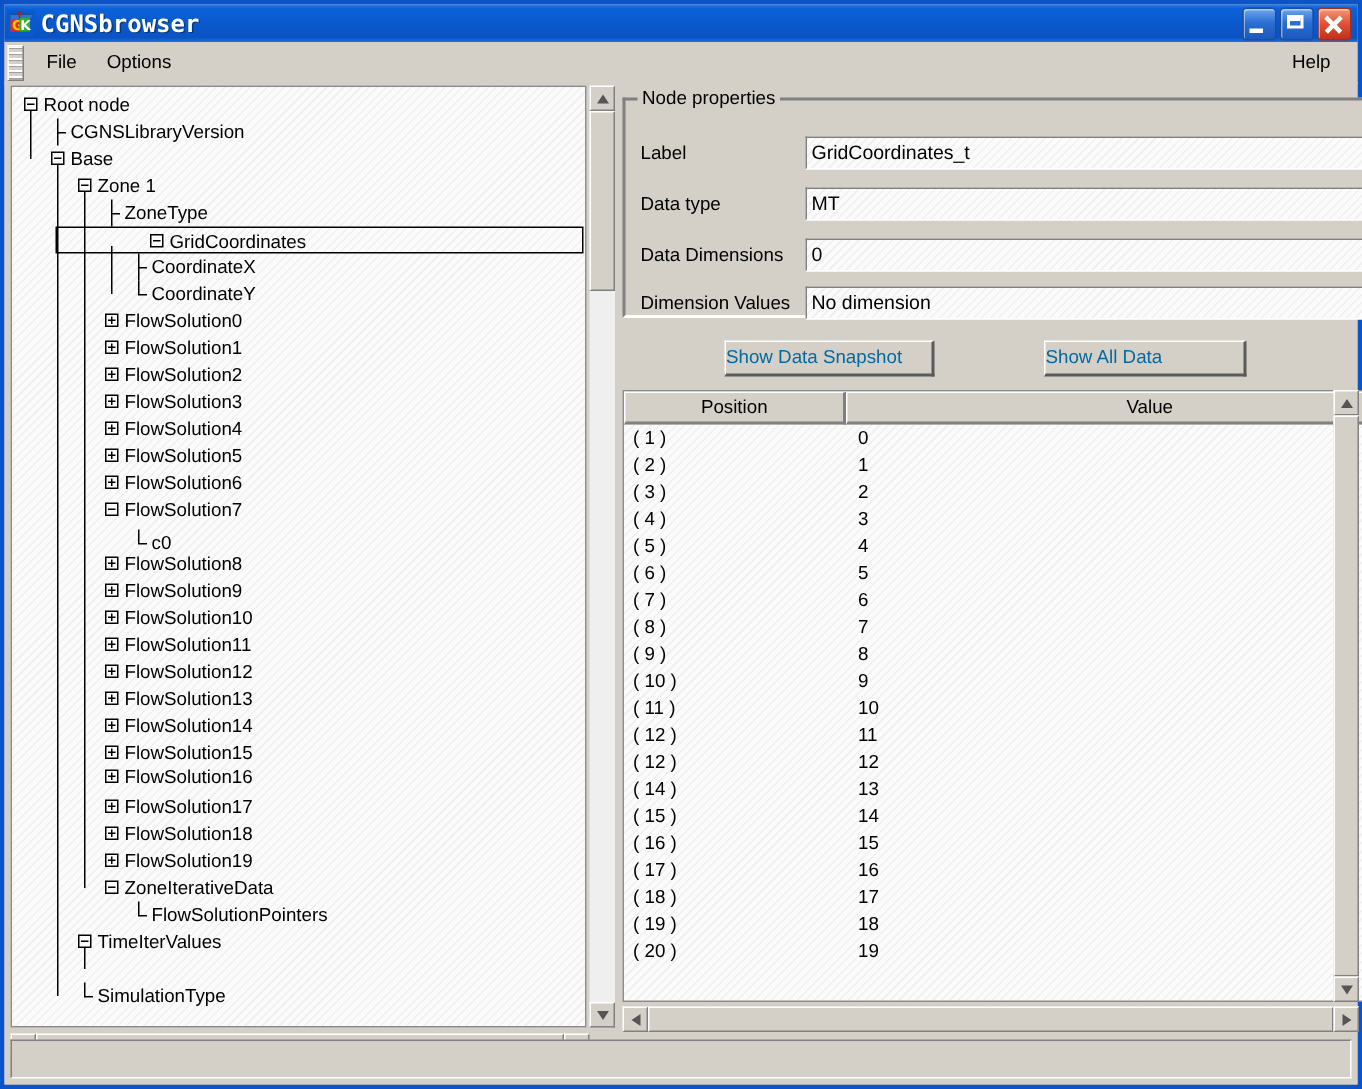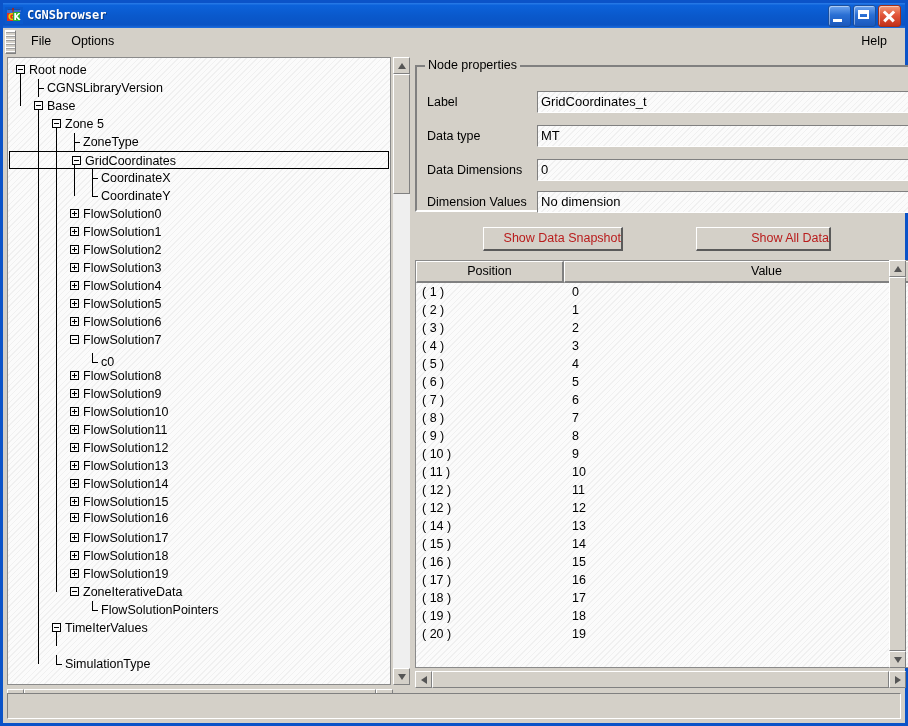--- a/index.html
+++ b/index.html
@@ -20,21 +20,21 @@
     position:absolute;left:0;top:0;right:0;height:25px;
     background:linear-gradient(to bottom,#2a7ce8 0%,#0c62da 10%,#0a59cc 50%,#0a53c4 88%,#1f6fe0 100%);
     display:flex;align-items:center;
   }
   .tk-icon{
     width:18px;height:17px;margin-left:2px;margin-right:4px;
     position:relative;flex:0 0 auto;background:#0a59cc;
   }
   .tk-icon svg{display:block;}
   .title-text{
-    color:#ffffff;font-size:12px;font-weight:bold;
+    color:#ffffff;font-size:16px;font-weight:bold;
     font-family:"DejaVu Sans Mono","Liberation Mono",monospace;
     letter-spacing:0px;line-height:25px;flex:1 1 auto;
     text-shadow:1px 1px 0 rgba(0,0,0,.35);
     white-space:nowrap;overflow:hidden;
   }
   .tbtns{display:flex;align-items:center;margin-right:4px;gap:2px;}
   .tbtn{
     width:21px;height:20px;border:1px solid #1b4f9c;border-radius:3px;
     background:linear-gradient(to bottom,#6fa6ef,#2a6fd4 45%,#1a58bc);
     position:relative;box-shadow:inset 1px 1px 0 rgba(255,255,255,.45);
@@ -167,21 +167,21 @@
     font-size:13px;color:#000;line-height:20px;padding-left:3px;
     white-space:nowrap;overflow:hidden;
   }
 
   .btnrow{position:absolute;left:0;top:170px;right:0;height:26px;}
   .btn{
     position:absolute;height:24px;box-sizing:border-box;
     background:#d4d0c8;
     border-top:1px solid #ffffff;border-left:1px solid #ffffff;
     border-right:2px solid #5a5a5a;border-bottom:2px solid #5a5a5a;
-    font-size:12.5px;color:#b91c1c;text-align:right;line-height:21px;
+    font-size:12.5px;color:#0369a1;text-align:left;line-height:21px;
     cursor:pointer;font-family:"Liberation Sans",sans-serif;
   }
 
   .tablewrap{
     position:absolute;left:4px;top:203px;width:556px;height:408px;
     box-sizing:border-box;border:1px solid #8a8a8a;
     overflow:hidden;
   }
   .thead{
     position:absolute;left:0;top:0;right:0;height:22px;
@@ -261,28 +261,28 @@
             <span class="velbow" style="left: 30px; top: 0px; height: 18px;"></span>
             <span class="helbow" style="left: 30px; top: 9px; width: 6px;"></span>
             <span class="tlabel" style="left: 39px;">CGNSLibraryVersion</span>
           </div>
           <div class="trow" style="top: 39px;">
             <span class="tbox" style="left: 26px;"></span>
             <span class="tlabel" style="left: 39px;">Base</span>
           </div>
           <div class="trow" style="top: 57px;">
             <span class="tbox" style="left: 44px;"></span>
-            <span class="tlabel" style="left: 57px;">Zone  5</span>
+            <span class="tlabel" style="left: 57px;">Zone  1</span>
           </div>
           <div class="trow" style="top: 75px;">
             <span class="velbow" style="left: 66px; top: 0px; height: 18px;"></span>
             <span class="helbow" style="left: 66px; top: 9px; width: 6px;"></span>
             <span class="tlabel" style="left: 75px;">ZoneType</span>
           </div>
-          <div class="trow selected" style="top: 93px;">
+          <div class="trow selected" style="top: 93px; margin-left: 28px;">
             <span class="tbox" style="left: 62px;"></span>
             <span class="tlabel" style="left: 75px;">GridCoordinates</span>
           </div>
           <div class="trow" style="top: 111px;">
             <span class="velbow" style="left: 84px; top: 0px; height: 18px;"></span>
             <span class="helbow" style="left: 84px; top: 9px; width: 6px;"></span>
             <span class="tlabel" style="left: 93px;">CoordinateX</span>
           </div>
           <div class="trow" style="top: 129px;">
             <span class="velbow" style="left: 84px; top: 0px; height: 9px;"></span>

